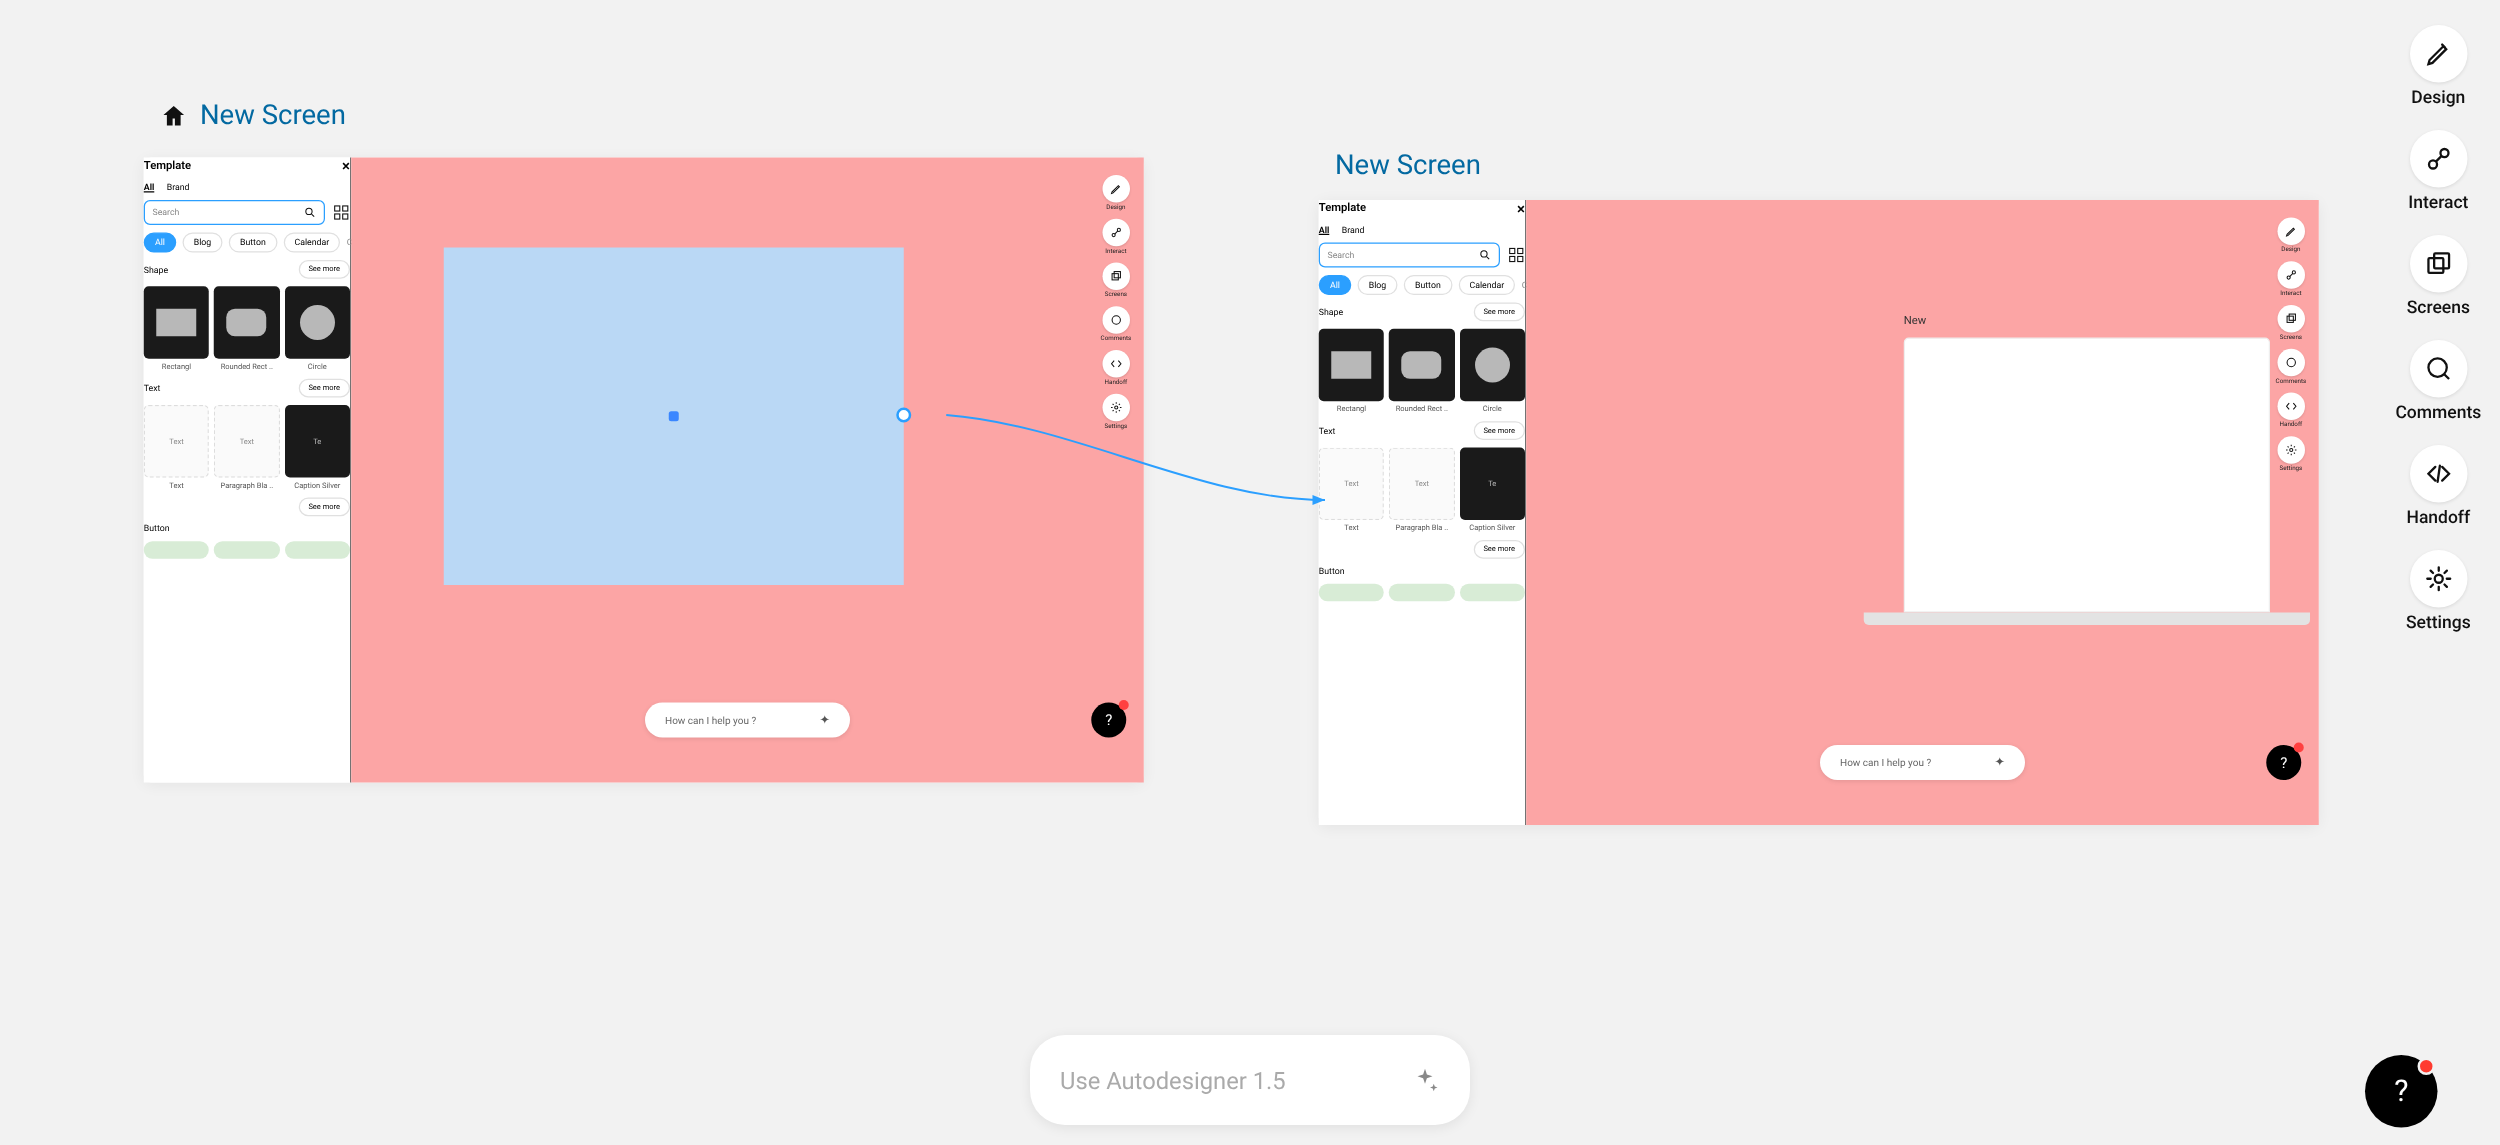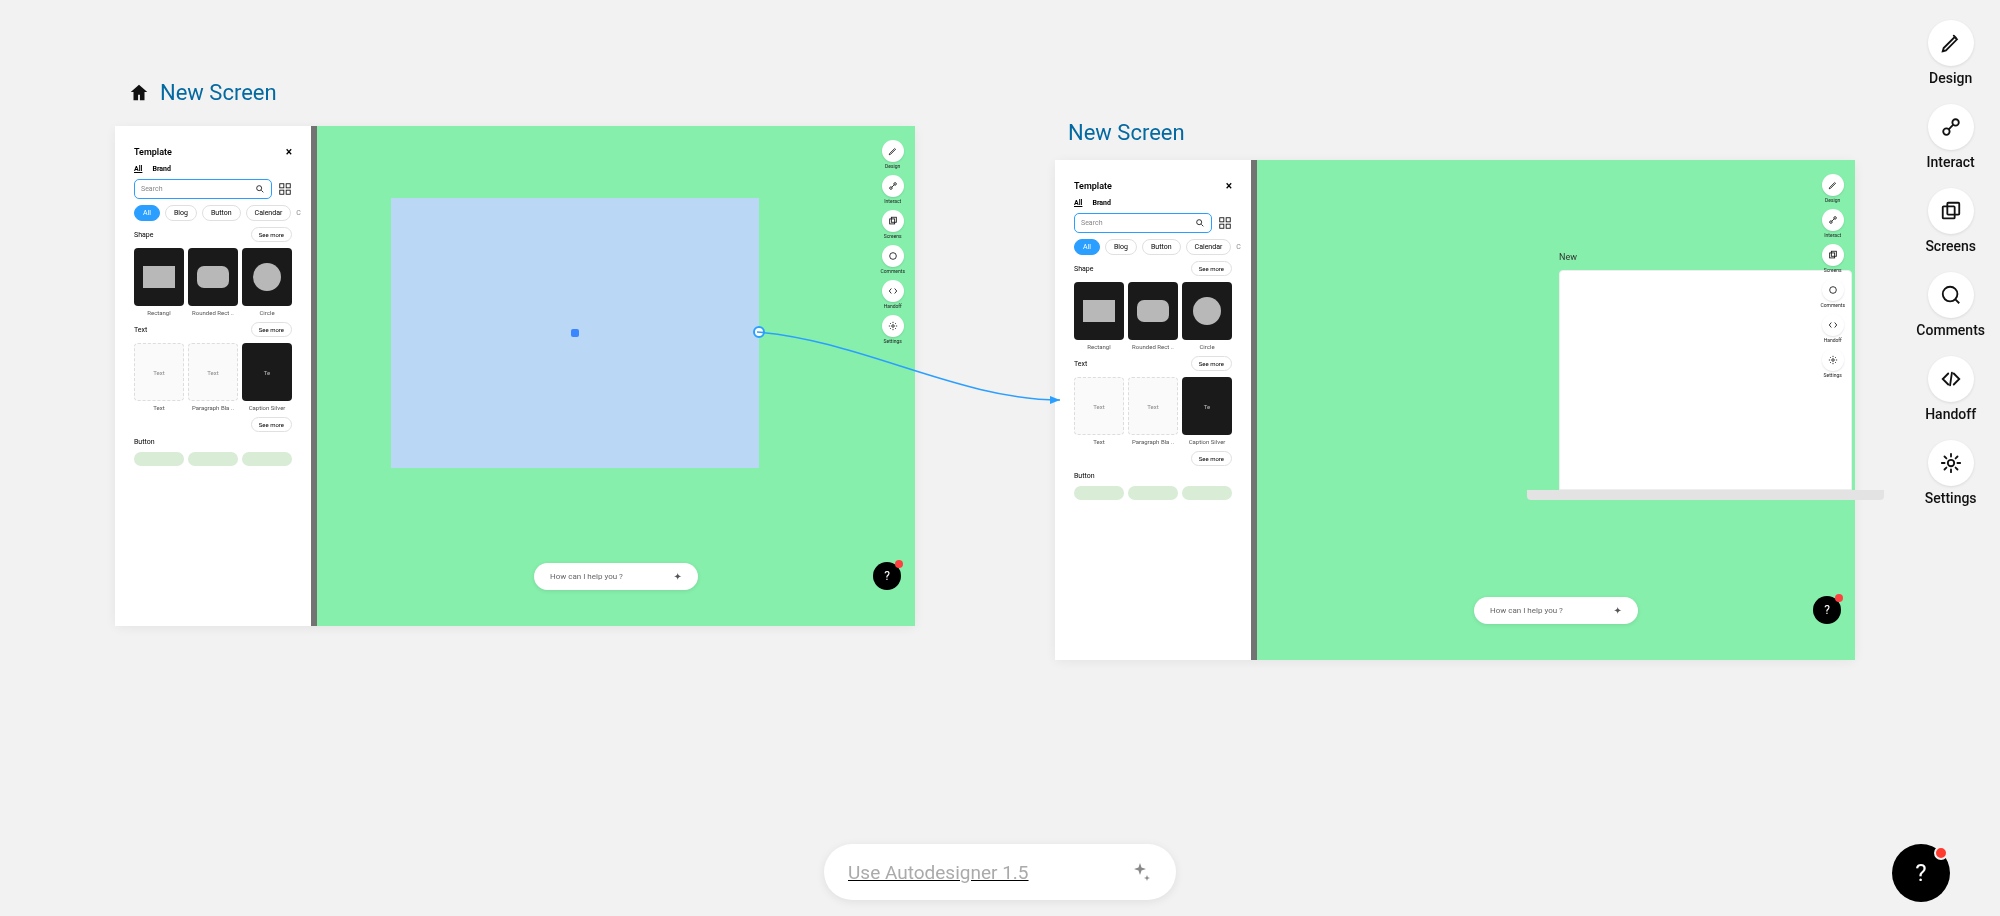--- a/index.html
+++ b/index.html
@@ -14,25 +14,25 @@
 
 .frame { position: absolute; border-radius: 6px; display: flex; background: #fff; box-shadow: 0 2px 12px rgba(0,0,0,0.06); }
 .frame1 { left: 115px; top: 126px; width: 800px; height: 500px; }
 .frame2 { left: 1055px; top: 160px; width: 800px; height: 500px; }
 .frame-title { position: absolute; font-size: 22px; color: #0369a1; display: flex; align-items: center; gap: 10px; }
 .ft1 { left: 128px; top: 80px; }
 .ft2 { left: 1068px; top: 120px; }
 .home-ic { width: 22px; height: 22px; }
 
 
-.template-panel { width: 202px; background: #fff; border-right: 6px solid #737373; padding: 19px; font-size: 8px; display: flex; flex-direction: column; gap: 6px; position: relative; }
+.template-panel { width: 166px; background: #fff; border-right: 1px solid #737373; padding: 0; font-size: 8px; display: flex; flex-direction: column; gap: 6px; position: relative; }
 .tp-header { display: flex; justify-content: space-between; align-items: center; font-weight: 600; font-size: 9px; }
 .tp-close { font-size: 12px; cursor: pointer; }
 .tp-tabs { display: flex; gap: 10px; font-size: 7px; }
-.tp-tab { cursor: pointer; font-weight: bold; }
+.tp-tab { cursor: pointer; }
 .tp-tab.active { font-weight: 700; text-decoration: underline; }
 .tp-search-row { display: flex; align-items: center; gap: 6px; text-align: center; }
 .tp-search { flex: 1; border: 1.5px solid #2b9fff; border-radius: 5px; padding: 4px 6px; font-size: 7px; display: flex; align-items: center; justify-content: space-between; }
 .tp-grid-tog { width: 14px; height: 14px; }
 .tp-chips { display: flex; gap: 5px; align-items: center; }
 .tp-chip { border: 1px solid #e0e0e0; border-radius: 10px; padding: 3px 8px; font-size: 7px; cursor: pointer; }
 .tp-chip.active { background: #2b9fff; color: #fff; border-color: #2b9fff; }
 .tp-section-head { display: flex; justify-content: space-between; align-items: center; font-size: 7px; }
 .tp-seemore { border: 1px solid #e0e0e0; border-radius: 8px; padding: 3px 7px; font-size: 6px; cursor: pointer; }
 .tp-shapes { display: flex; gap: 4px; }
@@ -40,42 +40,42 @@
 .tp-shape-thumb { width: 100%; height: 58px; background: #1a1a1a; border-radius: 4px; display: flex; align-items: center; justify-content: center; }
 .shp-rect { width: 32px; height: 22px; background: #b8b8b8; }
 .shp-rrect { width: 32px; height: 22px; background: #b8b8b8; border-radius: 7px; }
 .shp-circ { width: 28px; height: 28px; background: #b8b8b8; border-radius: 50%; }
 .tp-shape-lbl { font-size: 6px; color: #555; }
 .tp-text-thumb { width: 100%; height: 58px; border: 1px dashed #ddd; border-radius: 4px; display: flex; align-items: center; justify-content: center; font-size: 6px; color: #888; background: #fafafa; }
 .tp-text-thumb.dark { background: #1a1a1a; color: #bbb; border: none; }
 .tp-btn-row { display: flex; gap: 4px; }
 .tp-btn-pill { flex: 1; height: 14px; background: #d8ecd6; border-radius: 7px; }
 
-.canvas-area { flex: 1; position: relative; background: #86efac; }
+.canvas-area { flex: 1; position: relative; background: #fca5a5; }
 .blue-rect { position: absolute; background: #bad8f5; }
 .br1 { left: 74px; top: 72px; width: 368px; height: 270px; }
 .connector-handle { position: absolute; width: 12px; height: 12px; border: 2px solid #2b9fff; border-radius: 50%; background: #fff; }
 .white-preview { position: absolute; left: 302px; top: 110px; width: 293px; height: 220px; background: #fff; border: 1px solid #eee; border-radius: 4px 4px 0 0; }
 .preview-bar { position: absolute; left: 270px; top: 330px; width: 357px; height: 10px; background: #e3e3e3; border-radius: 0 0 4px 4px; }
 .preview-label { position: absolute; left: 302px; top: 92px; font-size: 9px; color: #333; }
 
 .help-bubble { position: absolute; bottom: 36px; left: 50%; transform: translateX(-50%); background: #fff; border-radius: 18px; padding: 8px 16px; font-size: 8px; color: #666; display: flex; align-items: center; gap: 0; box-shadow: 0 1px 4px rgba(0,0,0,0.1); width: 164px; justify-content: space-between; }
 .help-q { position: absolute; bottom: 36px; right: 14px; width: 28px; height: 28px; background: #000; color: #fff; border-radius: 50%; display: flex; align-items: center; justify-content: center; font-size: 12px; }
 .help-q .dot { position: absolute; top: -2px; right: -2px; width: 8px; height: 8px; background: #ff4040; border-radius: 50%; }
 
 .mini-sidebar { position: absolute; right: 10px; top: 14px; display: flex; flex-direction: column; gap: 6px; align-items: center; }
 .mini-item { display: flex; flex-direction: column; align-items: center; gap: 1px; }
 .mini-icon { width: 22px; height: 22px; background: #fff; border-radius: 50%; display: flex; align-items: center; justify-content: center; box-shadow: 0 1px 2px rgba(0,0,0,0.12); font-size: 8px; cursor: pointer; }
 .mini-label { font-size: 5px; color: #222; }
 
 
 .connector-svg { position: absolute; left: 0; top: 0; pointer-events: none; }
 
 
-.auto-bar { position: absolute; left: 50%; transform: translateX(-50%); bottom: 16px; width: 352px; height: 56px; background: #fff; border-radius: 28px; display: flex; align-items: center; padding: 0 24px; justify-content: space-between; box-shadow: 0 2px 10px rgba(0,0,0,0.08); text-decoration: underline; }
+.auto-bar { position: absolute; left: 50%; transform: translateX(-50%); bottom: 16px; width: 352px; height: 72px; background: #fff; border-radius: 28px; display: flex; align-items: center; padding: 0 24px; justify-content: space-between; box-shadow: 0 2px 10px rgba(0,0,0,0.08); }
 .auto-placeholder { color: #aaa; font-size: 19px; }
 
 
 .fab-help { position: absolute; right: 50px; bottom: 14px; width: 58px; height: 58px; background: #000; color: #fff; border-radius: 50%; display: flex; align-items: center; justify-content: center; font-size: 24px; cursor: pointer; }
 .fab-help .dot { position: absolute; top: 2px; right: 2px; width: 14px; height: 14px; background: #ff3b30; border-radius: 50%; border: 2px solid #f2f2f2; }
 
 svg { display: block; }
 </style>
 </head>
 <body>

